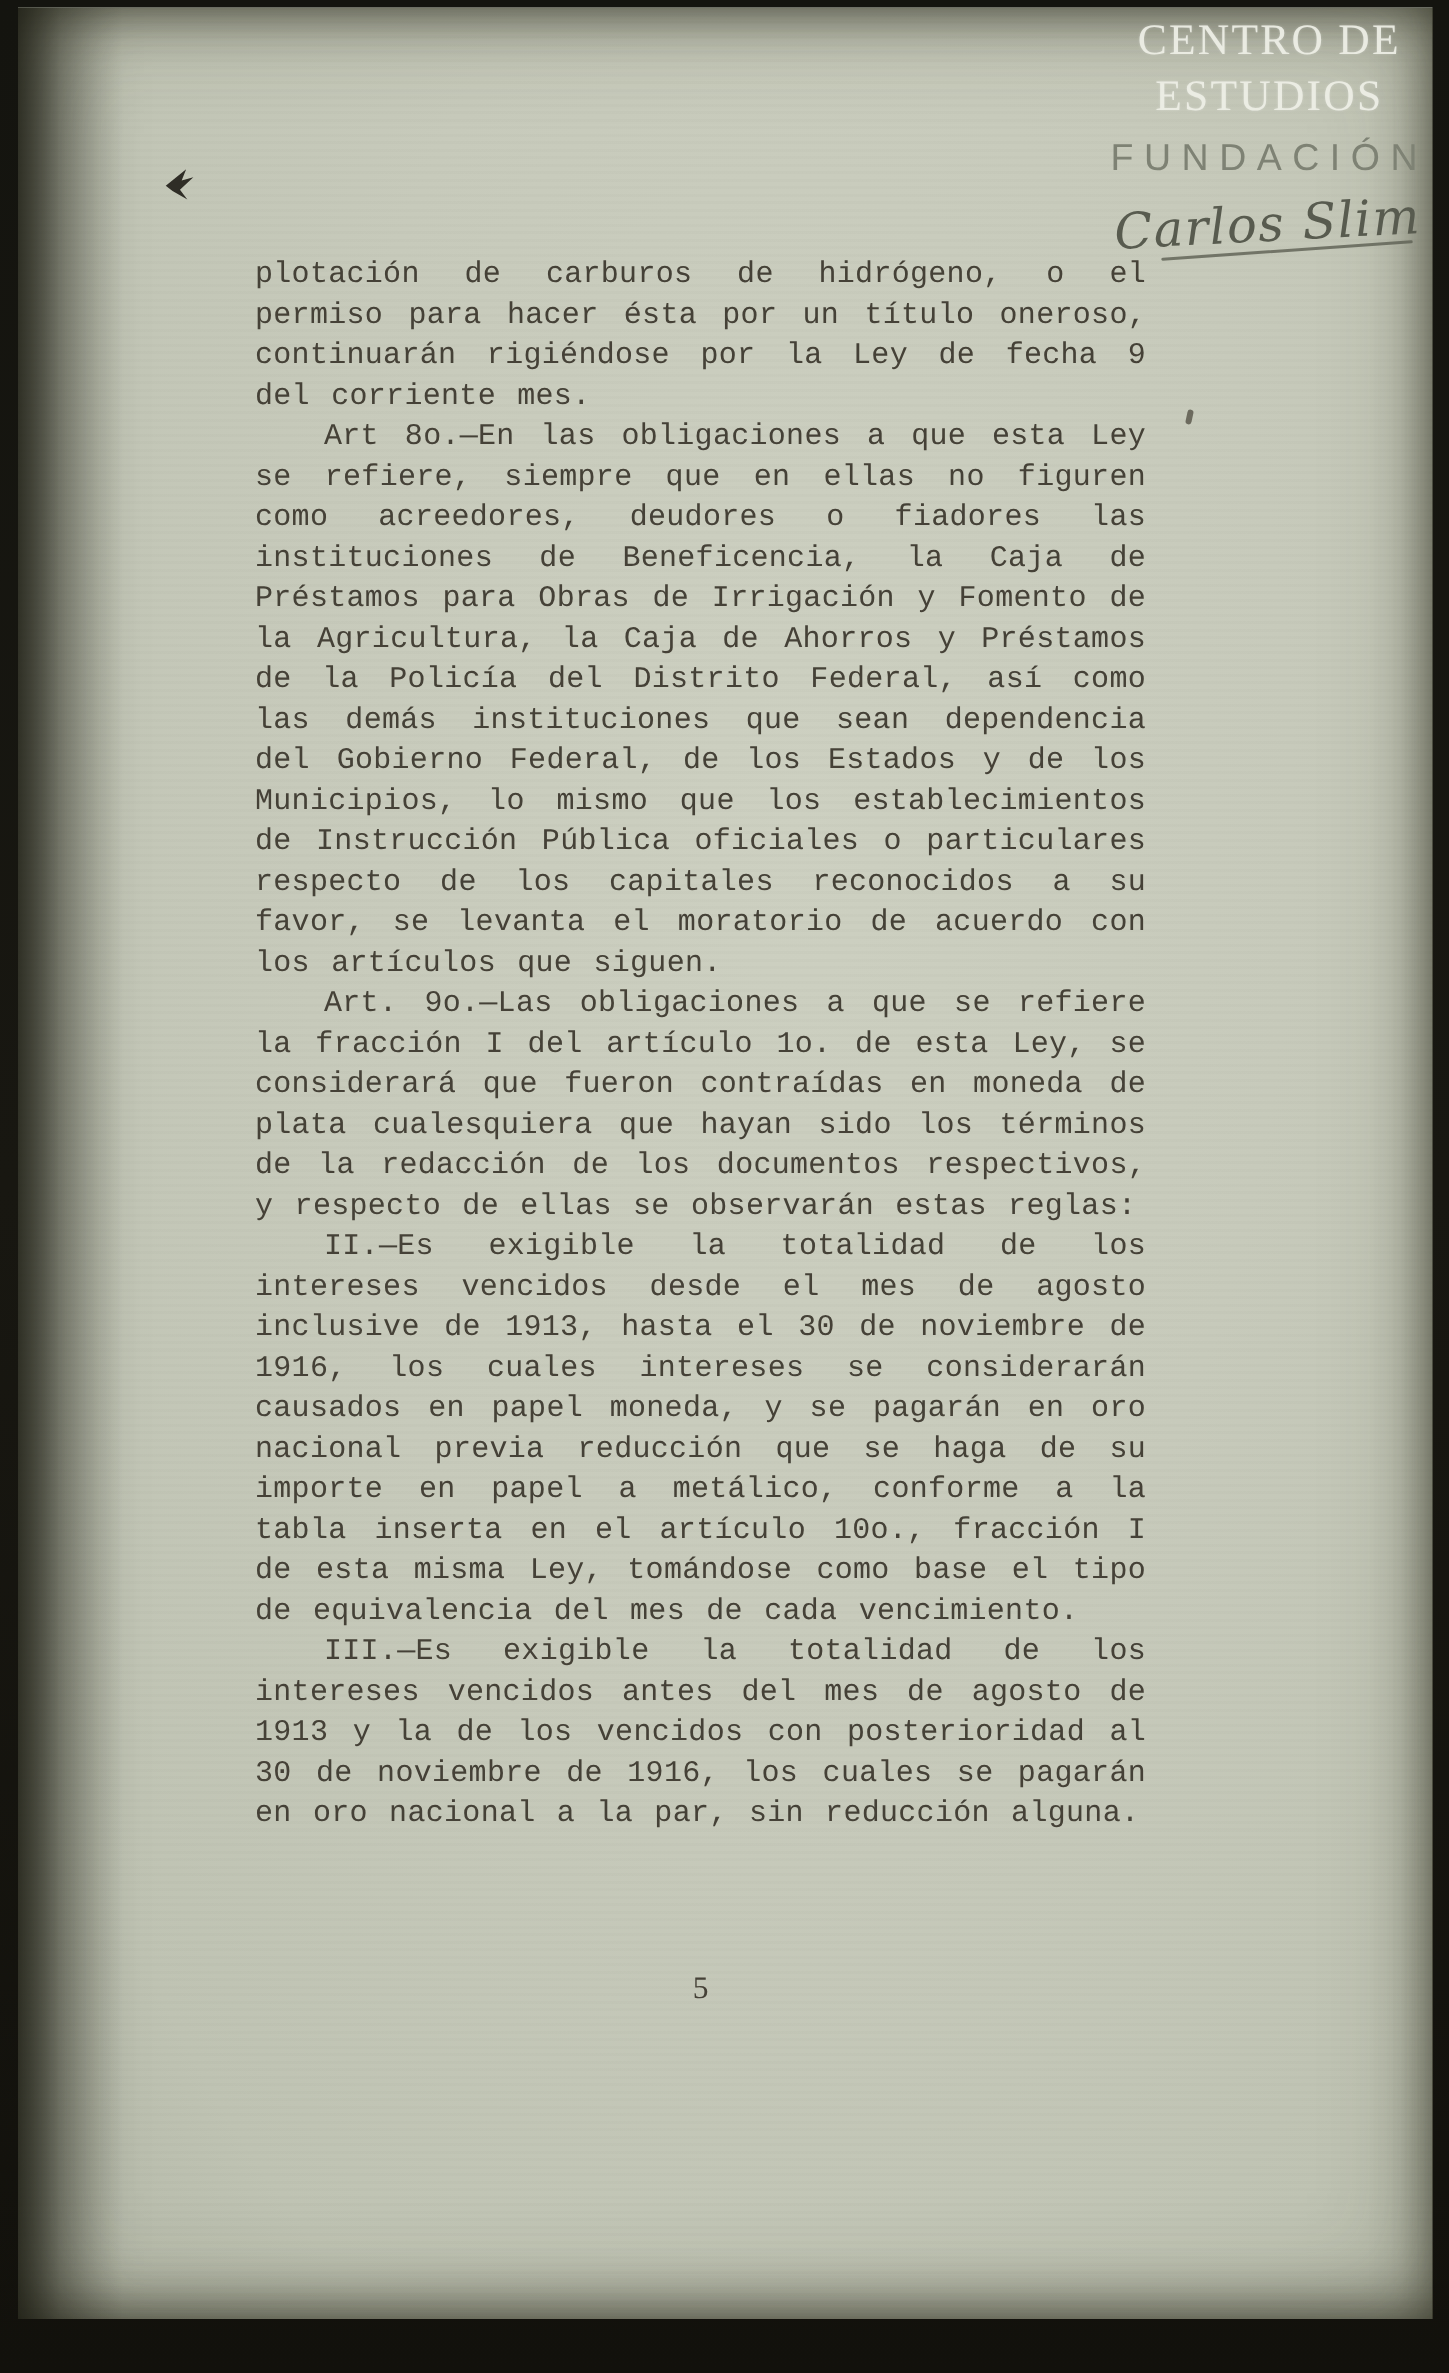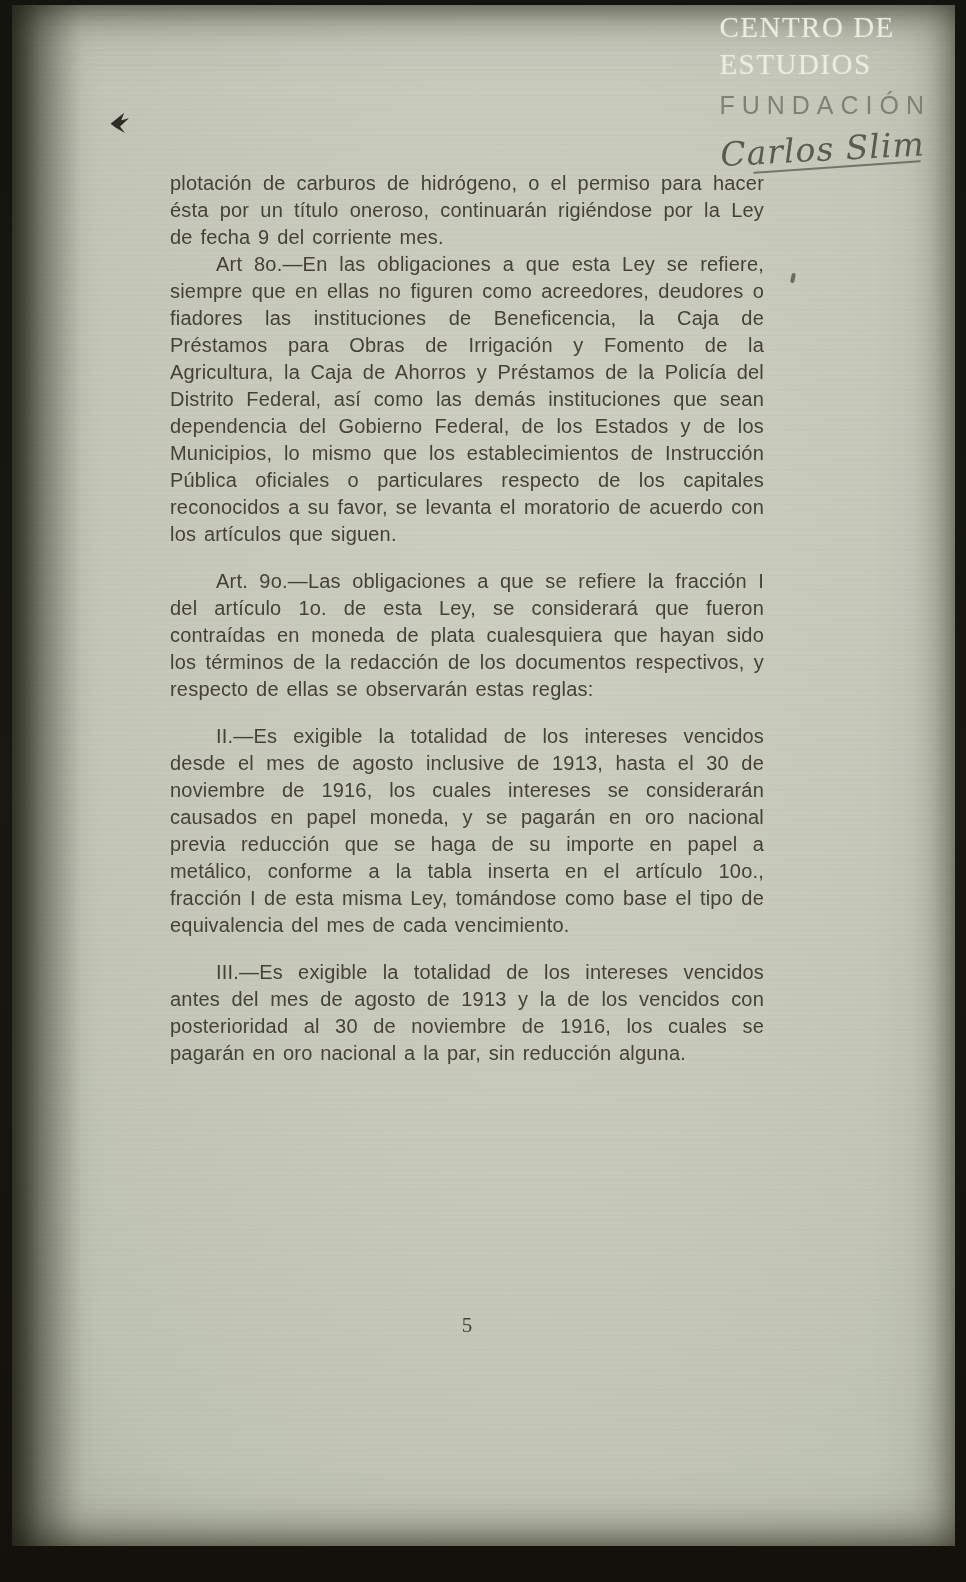--- a/index.html
+++ b/index.html
@@ -45,22 +45,22 @@
     bottom: 0;
     width: 70px;
     background: linear-gradient(90deg, rgba(18,18,10,0.55) 0%, rgba(18,18,10,0.2) 40%, rgba(18,18,10,0) 100%);
     pointer-events: none;
   }
 
   
   .stamp {
     position: absolute;
     top: 4px;
-    right: 24px;
-    text-align: left;
+    right: 3px;
+    text-align: center;
     line-height: 1.2;
   }
   .stamp-line {
     font-family: "Liberation Serif", serif;
     font-size: 29px;
     letter-spacing: 1.5px;
     color: rgba(238, 239, 230, 0.92);
     text-shadow: 0 0 2px rgba(255,255,255,0.25);
     line-height: 37px;
     font-weight: 400;
@@ -113,36 +113,36 @@
     background: rgba(60,56,45,0.65);
     transform: rotate(12deg);
   }
 
   
   .text-block {
     position: absolute;
     left: 158px;
     top: 165px;
     width: 594px;
-    font-family: Liberation Sans, sans-serif;
+    font-family: Liberation Mono, monospace;
     font-size: 20px;
     line-height: 27px;
     color: #454137;
     text-align: justify;
     letter-spacing: 0.2px;
     word-spacing: 2px;
   }
   .text-block p {
     margin: 0;
   }
   .text-block p.indent {
     text-indent: 46px;
   }
   .text-block p.gap {
-    margin-top: 20px;
+    margin-top: 0;
   }
 
   .page-number {
     position: absolute;
     left: 158px;
     width: 594px;
     top: 1308px;
     text-align: center;
     font-family: "Liberation Serif", serif;
     font-size: 21px;

